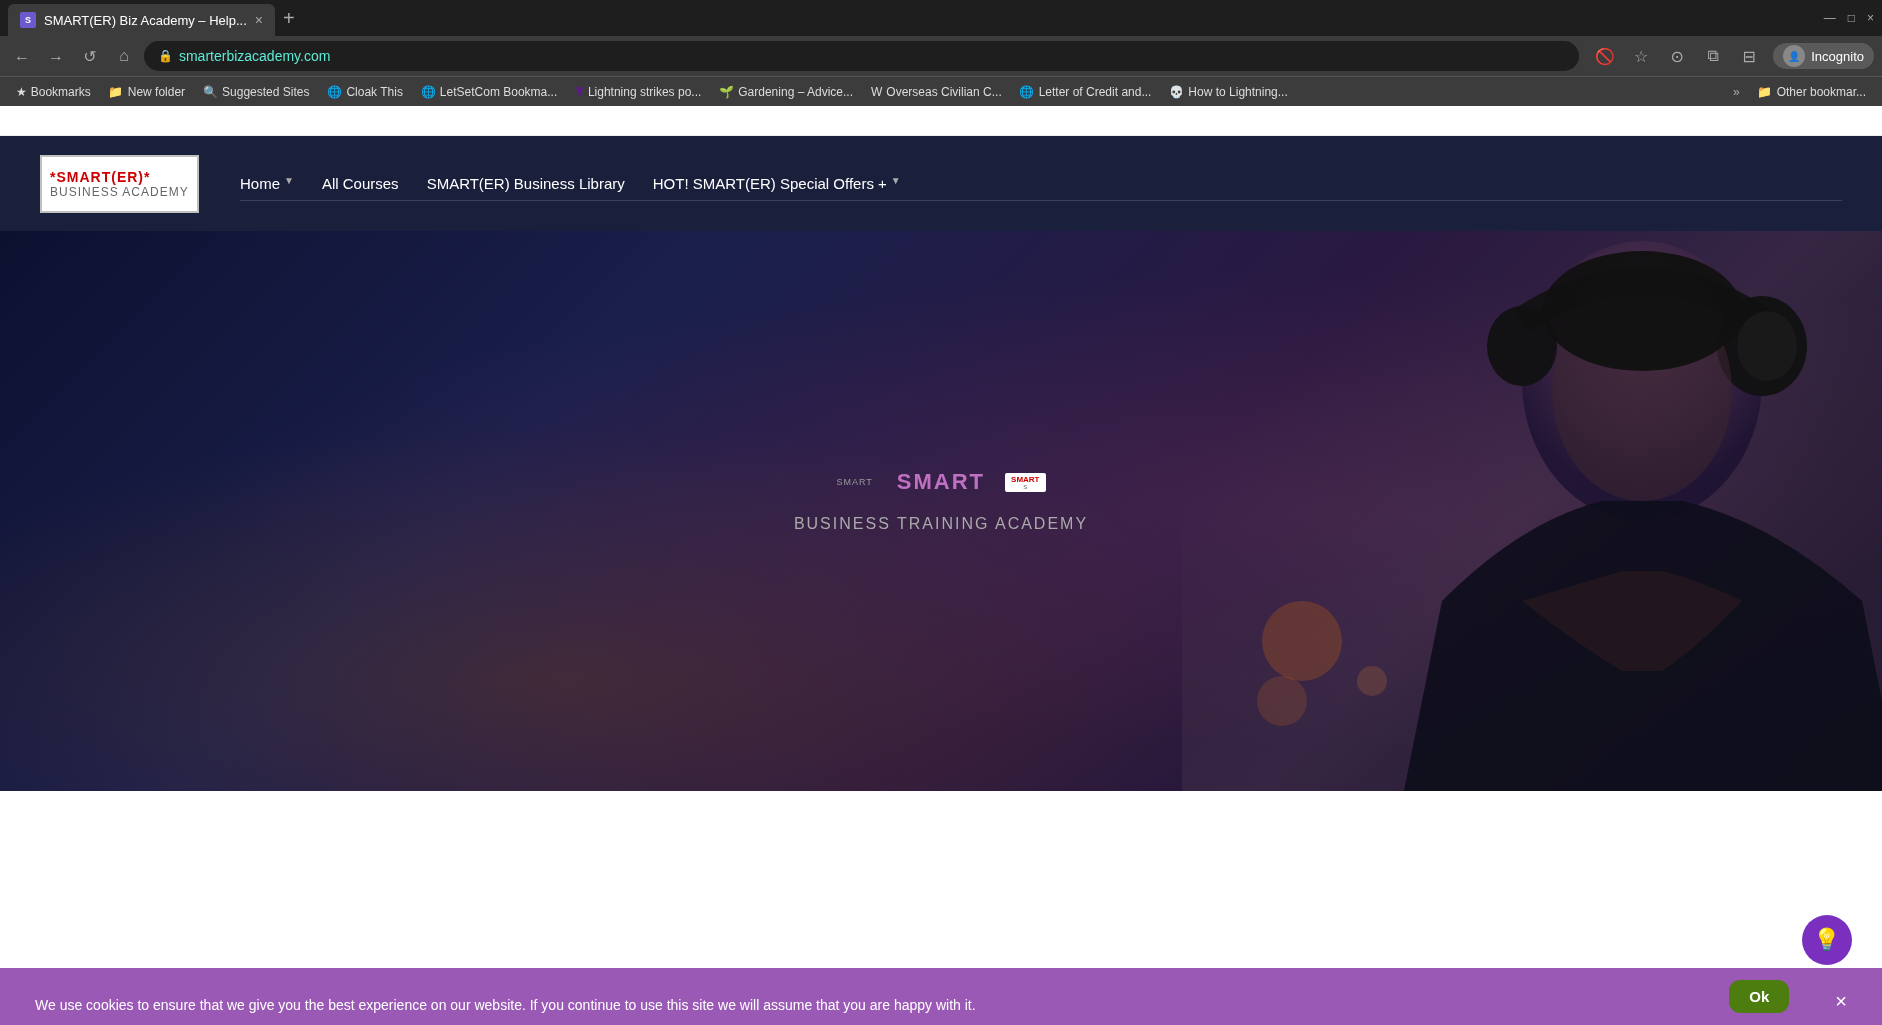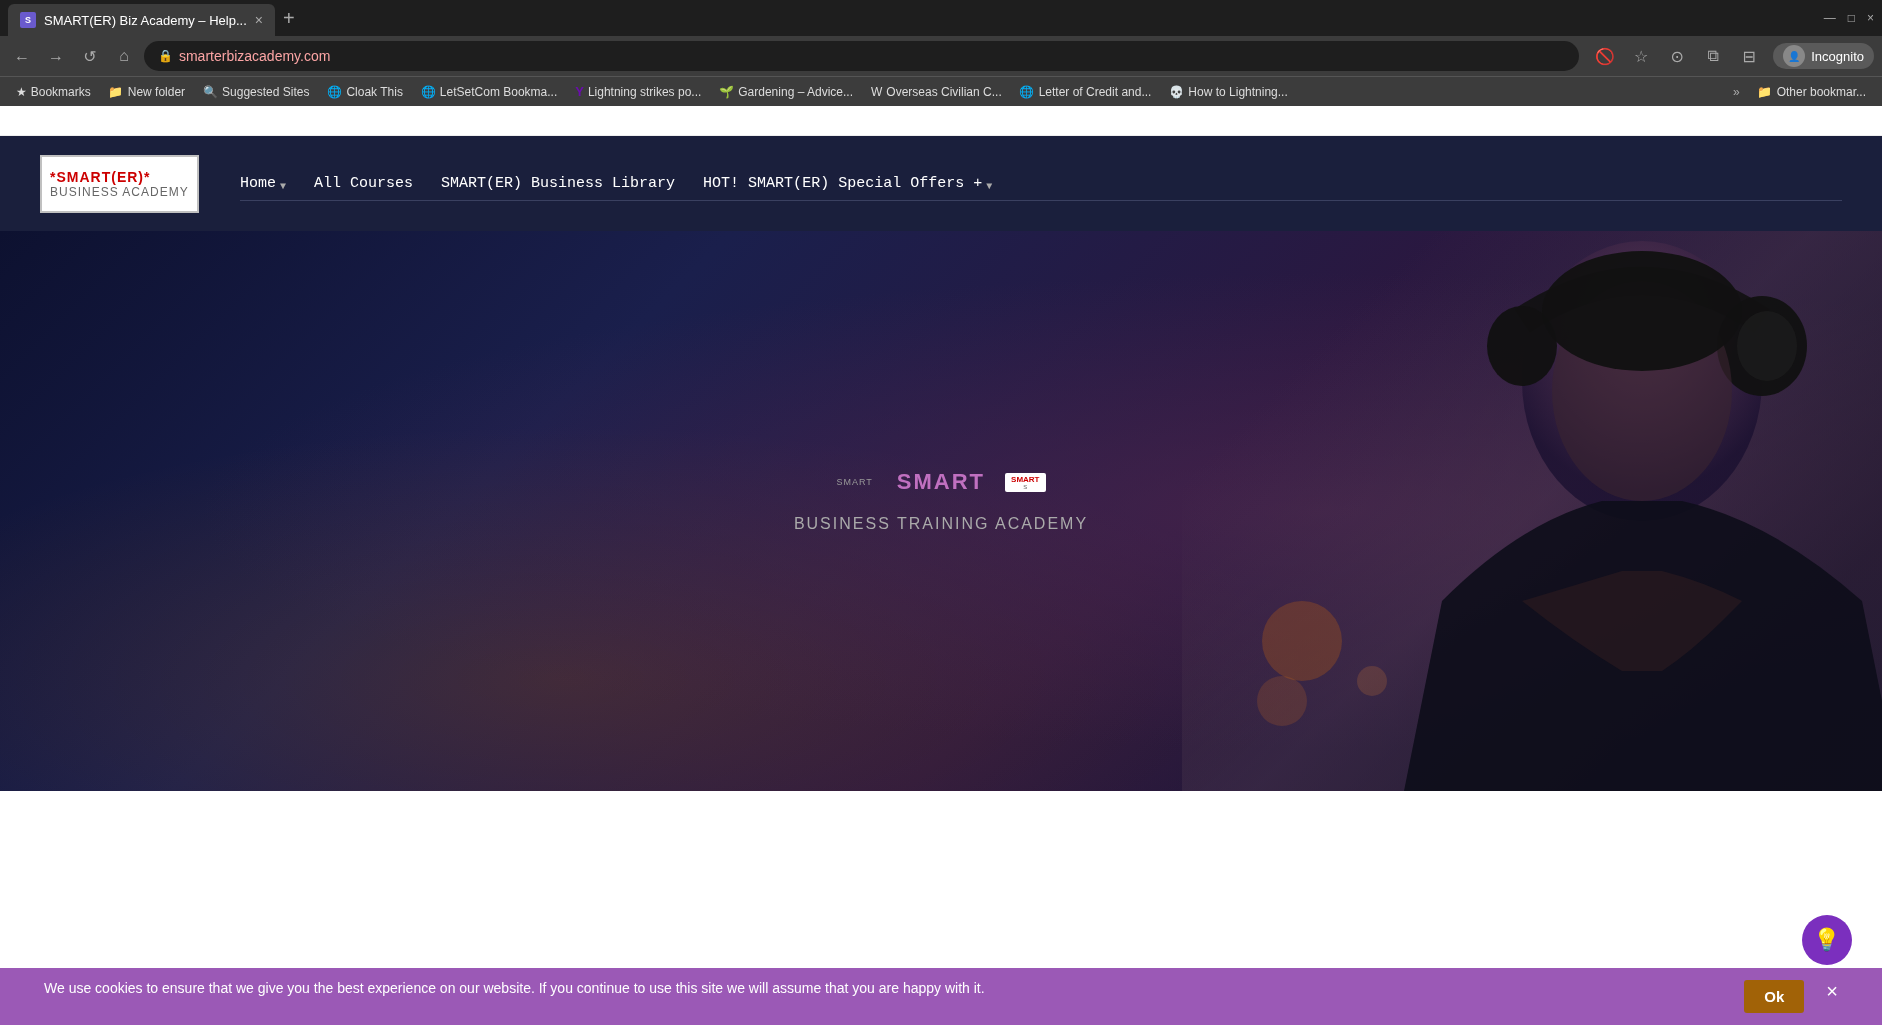--- a/index.html
+++ b/index.html
@@ -67,21 +67,21 @@
       border-radius: 20px;
       color: #fff;
       font-size: 14px;
       padding: 5px 14px;
       height: 30px;
       display: flex;
       align-items: center;
       gap: 6px;
     }
     .address-lock { color: #aaa; font-size: 12px; }
-    .address-text { color: #fca5a5; font-size: 14px; }
+    .address-text { color: #5eead4; font-size: 14px; }
     .toolbar-icons { display: flex; gap: 8px; align-items: center; margin-left: 6px; }
     .toolbar-icon { color: #aaa; font-size: 16px; cursor: pointer; width: 28px; height: 28px; display: flex; align-items: center; justify-content: center; border-radius: 50%; }
     .profile-btn {
       display: flex; align-items: center; gap: 6px;
       background: #5a5a5a;
       border-radius: 20px;
       padding: 2px 10px;
       color: #fff;
       font-size: 13px;
       cursor: pointer;
@@ -160,21 +160,21 @@
       align-items: center;
       gap: 28px;
       padding: 8px 0;
     }
     .nav-link {
       color: #fff;
       font-size: 15px;
       text-decoration: none;
       cursor: pointer;
       white-space: nowrap;
-      display: flex; align-items: flex-end; gap: 4px; font-family: Liberation Mono, monospace;
+      display: flex; align-items: flex-start; gap: 4px;
     }
     .nav-arrow { font-size: 10px; color: #aaa; }
     .nav-divider { border-top: 1px solid #3a4060; width: 100%; }
 
     
     .hero-section {
       position: relative;
       min-height: 560px;
       background: linear-gradient(135deg, #1a1f3c 0%, #2d3561 40%, #4a3060 70%, #3a2040 100%);
       overflow: hidden;
@@ -250,36 +250,36 @@
 
     
     .cookie-banner {
       position: fixed;
       bottom: 0;
       left: 0;
       right: 0;
       background: #9b59b6;
       color: #fff;
       display: flex;
-      align-items: flex-start;
-      padding: 12px 44px;
-      gap: 12px;
+      align-items: flex-end;
+      padding: 12px 35px;
+      gap: 36px;
       z-index: 1000;
       font-size: 14px;
     }
     .cookie-text { flex: 1; }
     .cookie-ok-btn {
-      background: #a16207;
+      background: #4d7c0f;
       color: #fff;
       border: none;
       padding: 8px 20px;
       font-size: 15px;
       font-weight: bold;
       cursor: pointer;
-      border-radius: 3px;
+      border-radius: 11px;
     }
     .cookie-close {
       color: #fff;
       font-size: 20px;
       cursor: pointer;
       margin-left: 10px;
     }
 
     
     .accessibility-btn {

